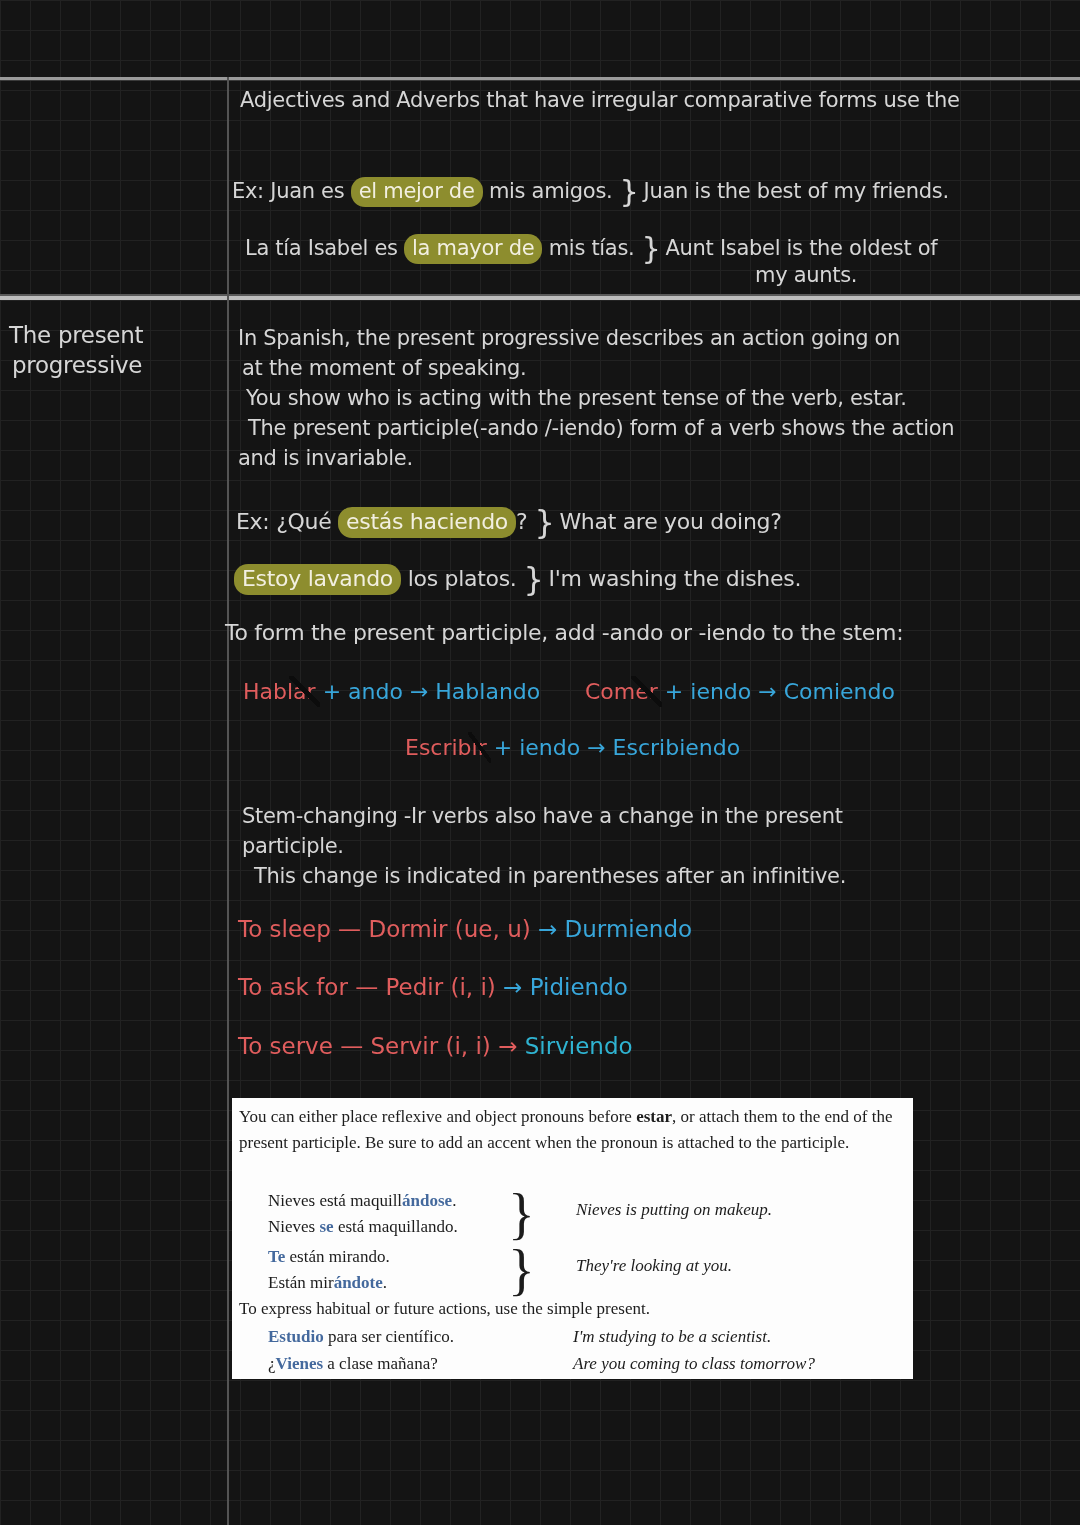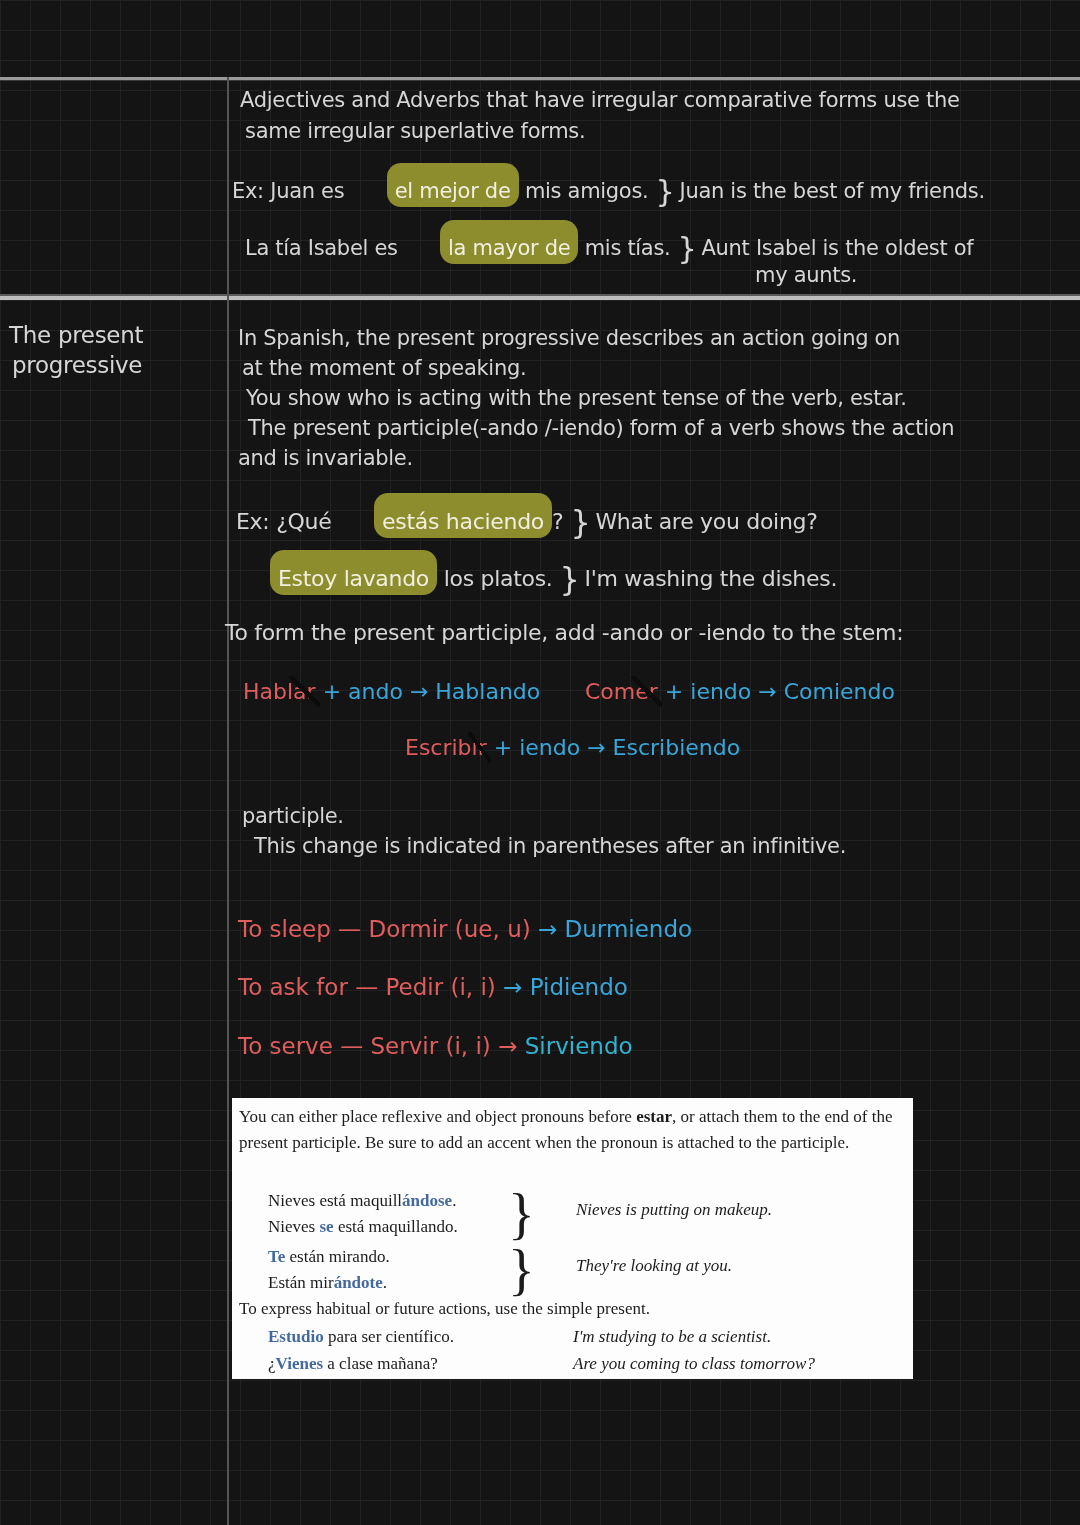--- a/index.html
+++ b/index.html
@@ -11,21 +11,21 @@
       linear-gradient(90deg, #222222 1px, transparent 1px);
     background-size:30px 30px;
     font-family:"DejaVu Sans", sans-serif;
   }
   .pos{position:absolute;white-space:nowrap;}
   .hw{color:#d6d6d6;letter-spacing:-0.3px;}
   .rule-h{position:absolute;left:0;width:1080px;}
   .rule-top{top:77px;height:3px;background:#9a9a9a;box-shadow:0 1px 0 #3a3a3a;}
   .rule-mid{top:296px;height:4px;background:#bdbdbd;box-shadow:0 -2px 0 #5a5a5a;}
   .rule-v{position:absolute;left:227px;top:77px;width:2px;height:1448px;background:#545454;}
-  .hl{background:#8d8d2e;color:#f2efe0;padding:16px 8px 4px;border-radius:14px;margin-left:36px;}
+  .hl{background:#8d8d2e;color:#f2efe0;padding:2px 8px 4px;border-radius:14px;}
   .red{color:#e05d5d;}
   .blue{color:#38a6da;}
   .teal{color:#2fb3d1;}
   .strike{position:relative;display:inline-block;}
   .strike::after{
     content:"";position:absolute;left:-4px;top:-3px;right:-4px;bottom:-3px;
     background:linear-gradient(to top right, transparent 46%, #0c0c0c 46%, #0c0c0c 57%, transparent 57%);
   }
   .hw-brace{font-size:1.45em;vertical-align:-0.14em;margin:0 5px 0 7px;display:inline-block;}
   
@@ -46,21 +46,20 @@
 
 <div class="page">
 
   <div class="rule-h rule-top"></div>
   <div class="rule-h rule-mid"></div>
   <div class="rule-v"></div>
 
   <div>
     <div class="hw pos" style="left:240px;top:85px;font-size:21px;line-height:31px;">
       <div>Adjectives and Adverbs that have irregular comparative forms use the</div>
-      <div style="margin-left:5px;">same irregular superlative forms.</div>
     </div>
 
     <div class="hw pos" style="left:232px;top:174px;font-size:21px;">
       <span>Ex: Juan es </span><span class="hl">el mejor de</span><span> mis amigos.</span><span class="hw-brace">}</span><span>Juan is the best of my friends.</span>
     </div>
 
     <div class="hw pos" style="left:245px;top:231px;font-size:21px;">
       <span>La tía Isabel es </span><span class="hl">la mayor de</span><span> mis tías.</span><span class="hw-brace">}</span><span>Aunt Isabel is the oldest of</span>
     </div>
     <div class="hw pos" style="left:755px;top:263px;font-size:21px;">my aunts.</div>
@@ -94,20 +93,21 @@
       <span class="red">Habl</span><span class="red strike">ar</span><span class="blue"> + ando → Hablando</span>
     </div>
     <div class="pos" style="left:585px;top:679px;font-size:22px;">
       <span class="red">Com</span><span class="red strike">er</span><span class="blue"> + iendo → Comiendo</span>
     </div>
     <div class="pos" style="left:405px;top:735px;font-size:22px;">
       <span class="red">Escrib</span><span class="red strike">ir</span><span class="blue"> + iendo → Escribiendo</span>
     </div>
 
     <div class="hw pos" style="left:242px;top:801px;font-size:21px;line-height:30px;">
+      <div>Stem-changing -Ir verbs also have a change in the present</div>
       <div>participle.</div>
       <div style="margin-left:12px;">This change is indicated in parentheses after an infinitive.</div>
     </div>
 
     <div class="pos" style="left:238px;top:916px;font-size:23px;">
       <span class="red">To sleep — Dormir (ue, u) </span><span class="blue">→ Durmiendo</span>
     </div>
     <div class="pos" style="left:238px;top:974px;font-size:23px;">
       <span class="red">To ask for — Pedir (i, i) </span><span class="blue">→ Pidiendo</span>
     </div>

